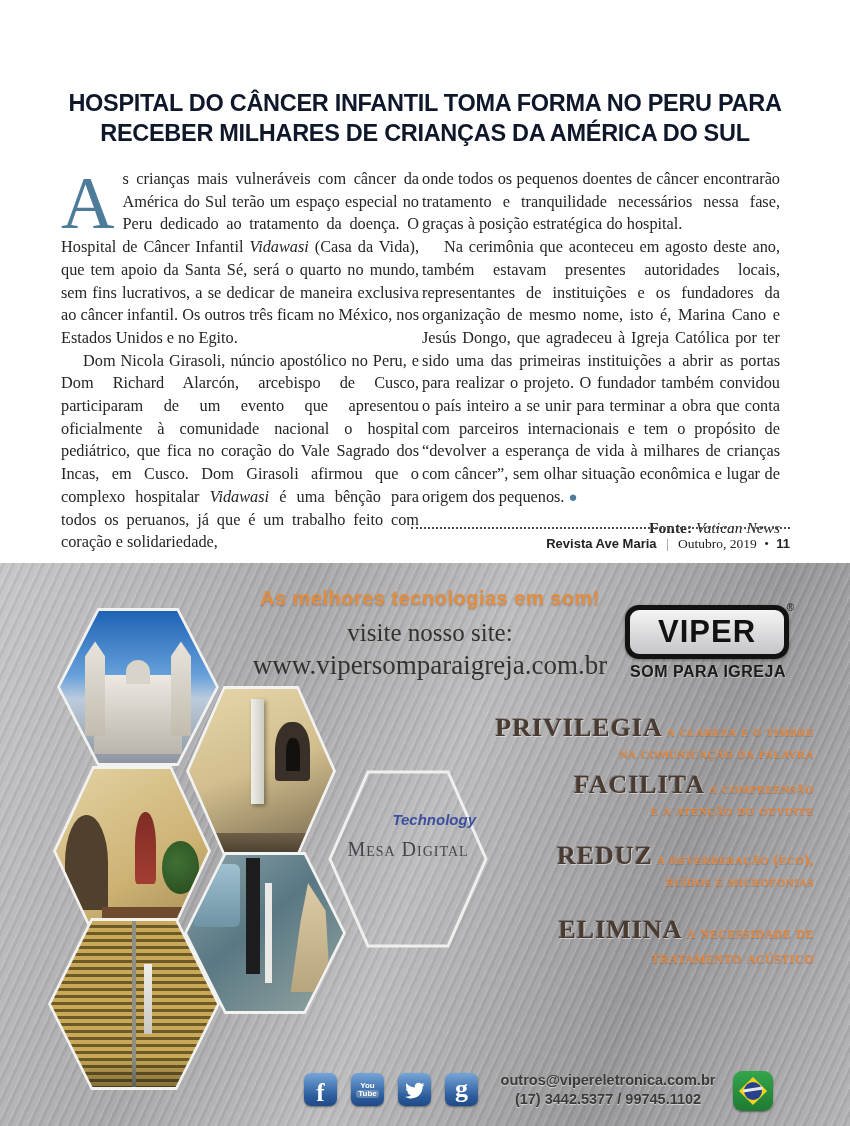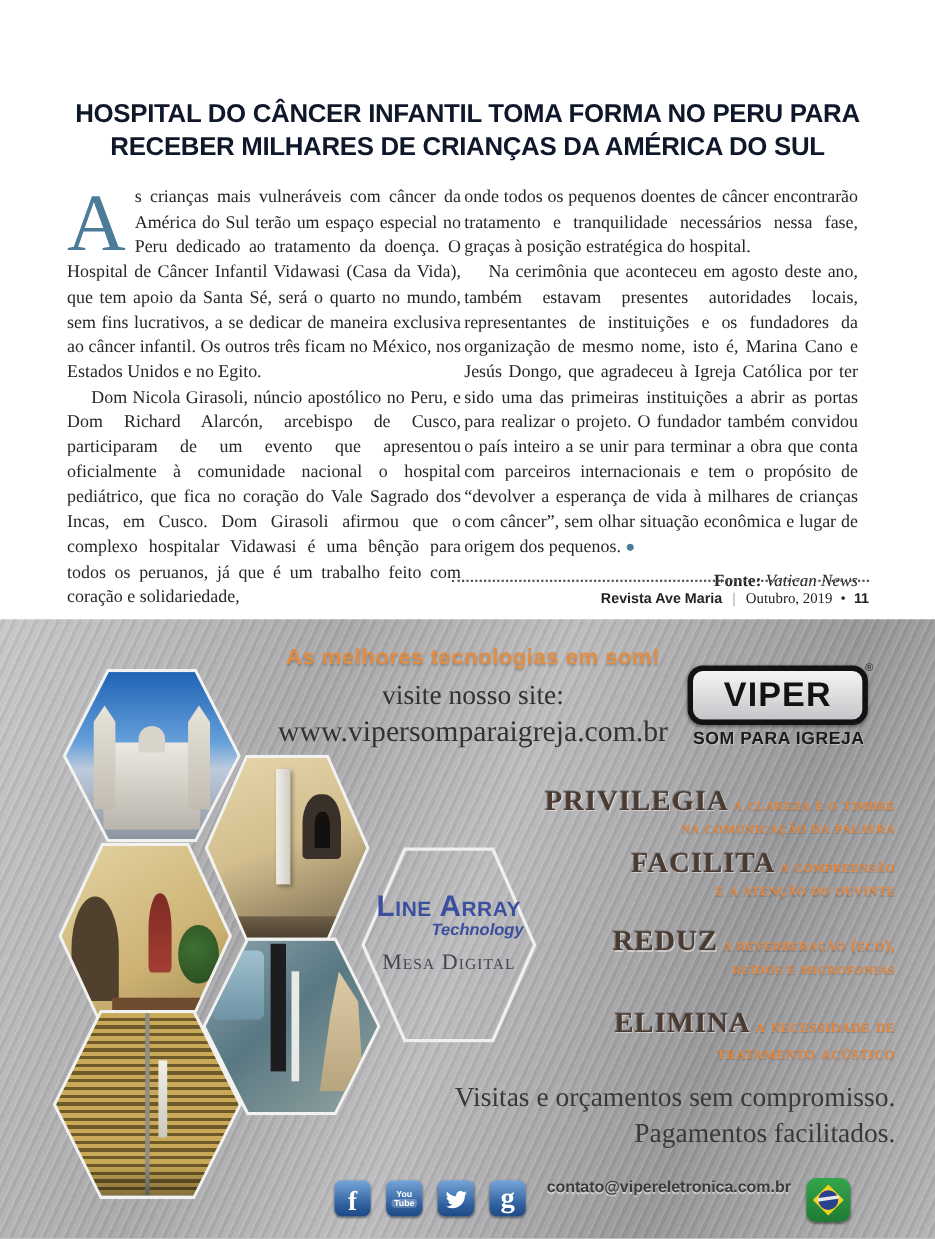--- a/index.html
+++ b/index.html
@@ -18,21 +18,21 @@
     color:#0f172a; letter-spacing:-0.3px;
   }
   .col { position:absolute; top:168px; width:358px; font-size:16.3px; line-height:22.7px; text-align:justify; color:#262523; }
   .col-left  { left:61px; }
   .col-right { left:422px; }
   .dropcap {
     float:left; font-size:74px; line-height:62px; padding:4px 8px 0 0;
     color:#4d7c9b; font-family:"Liberation Serif", serif;
   }
   .para2 { text-indent:22px; }
-  .ital { }
+  .ital { font-style:italic; }
   .end-dot { color:#4d7c9b; font-size:15px; }
   .source-line { text-align:right; margin-top:8px; font-size:15.5px; }
   .source-line .lbl { font-weight:bold; font-family:"Liberation Serif", serif; }
   .source-line .val { font-style:italic; }
 
   .foot-rule {
     position:absolute; top:527px; left:411px; width:379px;
     border-top:2px dotted #4f4f4f;
   }
   .foot-line {
@@ -264,21 +264,20 @@
         <div class="hp gt-shade"></div>
       </div>
     </div>
 
     <div class="hex-outline">
       <svg viewBox="0 0 160 178">
         <polygon points="40,2 120,2 158,89 120,176 40,176 2,89" fill="none" stroke="#efefef" stroke-width="3"></polygon>
       </svg>
     </div>
     <div class="la-text">
-      <div class="la-1">Line Array</div>
       <div class="la-2">Technology</div>
       <div class="la-3">Mesa Digital</div>
     </div>
 
     <div class="benefit b0">
       <span class="kw">PRIVILEGIA</span>
       <span class="sub">a clareza e o timbre</span>
       <span class="sub2">na comunicação da palavra</span>
     </div>
     <div class="benefit b1">
@@ -290,24 +289,20 @@
       <span class="kw">REDUZ</span>
       <span class="sub">a reverberação (eco),</span>
       <span class="sub2">ruídos e microfonias</span>
     </div>
     <div class="benefit big b3">
       <span class="kw">ELIMINA</span>
       <span class="sub">a necessidade de</span>
       <span class="sub2">tratamento acústico</span>
     </div>
 
-    <div class="closing">
-      <div class="cl1">Visitas e orçamentos sem compromisso.</div>
-      <div class="cl2">Pagamentos facilitados.</div>
-    </div>
 
     <div class="social-row">
       <div class="sicon">
           <span class="si-f">f</span>
         </div>
       <div class="sicon">
         <div class="si-yt">
           <div>You</div>
           <div class="tube">Tube</div>
         </div>
@@ -316,21 +311,22 @@
         <svg width="22" height="22" viewBox="0 0 32 32">
           <path fill="#ffffff" d="M30 8c-1 .5-2.1.8-3.2 1 1.2-.7 2-1.8 2.4-3.1-1.1.6-2.3 1.1-3.5 1.3C24.6 6 23 5.3 21.3 5.3c-3.2 0-5.8 2.6-5.8 5.8 0 .5 0 .9.1 1.3-4.8-.2-9.1-2.6-12-6.1-.5.9-.8 1.9-.8 3 0 2 1 3.8 2.6 4.8-.9 0-1.8-.3-2.6-.7v.1c0 2.8 2 5.2 4.7 5.7-.5.1-1 .2-1.5.2-.4 0-.7 0-1.1-.1.7 2.3 2.9 4 5.4 4-2 1.6-4.5 2.5-7.2 2.5-.5 0-.9 0-1.4-.1 2.6 1.7 5.6 2.6 8.9 2.6 10.7 0 16.5-8.8 16.5-16.5v-.8c1.1-.8 2.1-1.9 2.9-3z"></path>
         </svg>
       </div>
       <div class="sicon">
           <span class="si-g">g</span>
         </div>
     </div>
 
     <div class="contact">
-      <div>contato@vipereletronica.com.br</div>
+      <div>outros@vipereletronica.com.br</div>
+      <div>(17) 3442.5377 / 99745.1102</div>
     </div>
 
     <div class="flag">
       <div class="diamond"></div>
       <div class="globe"></div>
       <div class="band"></div>
     </div>
 
   </div>
 </div>

